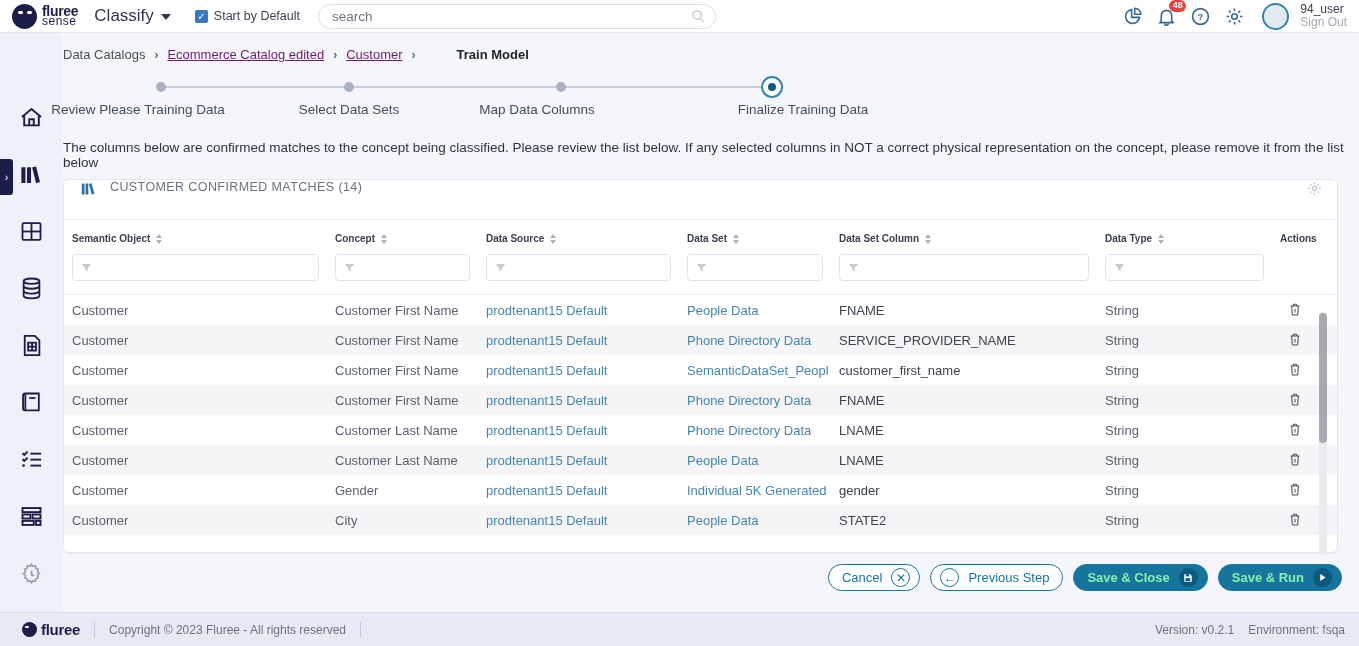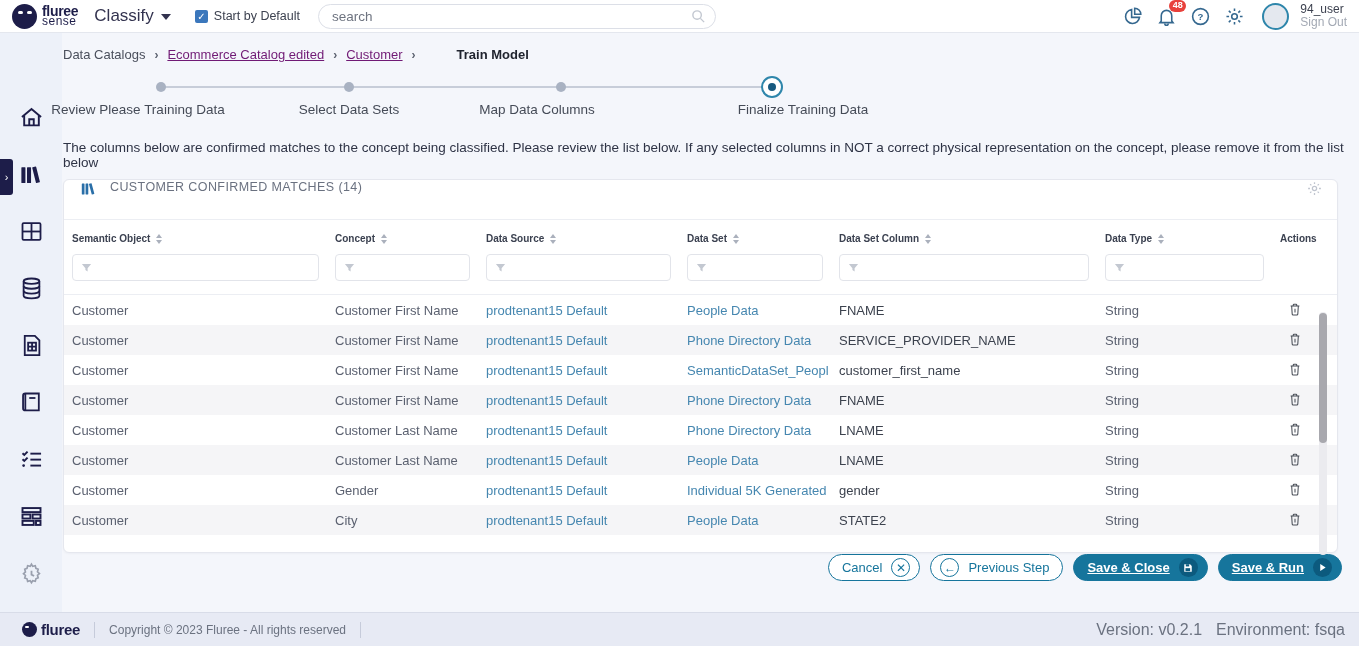--- a/index.html
+++ b/index.html
@@ -80,39 +80,39 @@
   .trow.alt { background:#f5f5f7; }
   .cell-link { color:#4687b0; cursor:pointer; }
   .cell-dark { color:#3c424e; }
   .trash-btn { background:none; border:none; cursor:pointer; color:#4a4f58; padding:2px; margin-left:6px; display:inline-flex; }
   .tbody-pad { height:17px; }
 
   .vscroll-track { position:absolute; right:10px; top:132px; width:8px; height:243px; background:#ebebef; border-radius:4px; }
   .vscroll-thumb { position:absolute; top:1px; left:0; width:8px; height:130px; background:#a8a8ae; border-radius:4px; cursor:grab; }
 
   
-  .actions-row { width:1279px; margin-top:1px; display:flex; justify-content:flex-end; gap:10px; }
+  .actions-row { width:1279px; margin-top:11px; display:flex; justify-content:flex-end; gap:10px; }
   .btn { height:27px; border-radius:14px; font-size:13px; display:inline-flex; align-items:center; cursor:pointer; font-family:inherit; }
   .btn-outline { background:#fff; border:1.5px solid #16759c; color:#16759c; }
-  .btn-filled { background:#16759c; border:1.5px solid #16759c; color:#ffffff; font-weight:bold;text-decoration:underline; }
+  .btn-filled { background:#16759c; border:1.5px solid #16759c; color:#86efac; font-weight:bold; }
   .ico-circ-o { width:19px; height:19px; border:1.5px solid #16759c; border-radius:50%; display:inline-flex; align-items:center; justify-content:center; font-size:12px; color:#16759c; }
   .ico-circ-f { width:19px; height:19px; background:#0c5a7e; border-radius:50%; display:inline-flex; align-items:center; justify-content:center; color:#fff; }
   .btn .gap-l { margin-left:9px; margin-right:5px; }
   .btn .gap-r { margin-right:9px; margin-left:5px; }
   .btn-pad-l { padding-left:13px; } .btn-pad-r { padding-right:4px; } .btn-pad-l2 { padding-left:4px; } .btn-pad-r2 { padding-right:13px; }
 
   
   .footer { height:34px; background:#e7eaf4; border-top:1px solid #d8dce8; display:flex; align-items:center; padding:0 14px 0 22px; gap:14px; }
   .f-logo { display:flex; align-items:center; gap:4px; }
   .f-circ { width:15px; height:15px; border-radius:50%; background:#1d1d49; position:relative; }
   .f-circ:before { content:""; position:absolute; left:3px; top:4px; width:4px; height:2px; border-radius:1px; background:#fff; }
   .f-name { font-size:15px; font-weight:bold; color:#1d1d49; letter-spacing:-0.3px; }
   .f-div { width:1px; height:16px; background:#c6cbda; }
   .f-copy { font-size:12px; color:#6b7280; }
-  .f-right { margin-left:auto; display:flex; gap:14px; font-size:16px; color:#6b7280;text-align:center; }
+  .f-right { margin-left:auto; display:flex; gap:14px; font-size:12px; color:#6b7280;text-align:center; }
   svg { display:block; }
 </style>
 </head>
 <body>
 
 <div class="topbar">
   <div class="logo">
     <div class="logo-circ"></div>
     <div class="logo-txt">
       <div class="l1">fluree</div>

